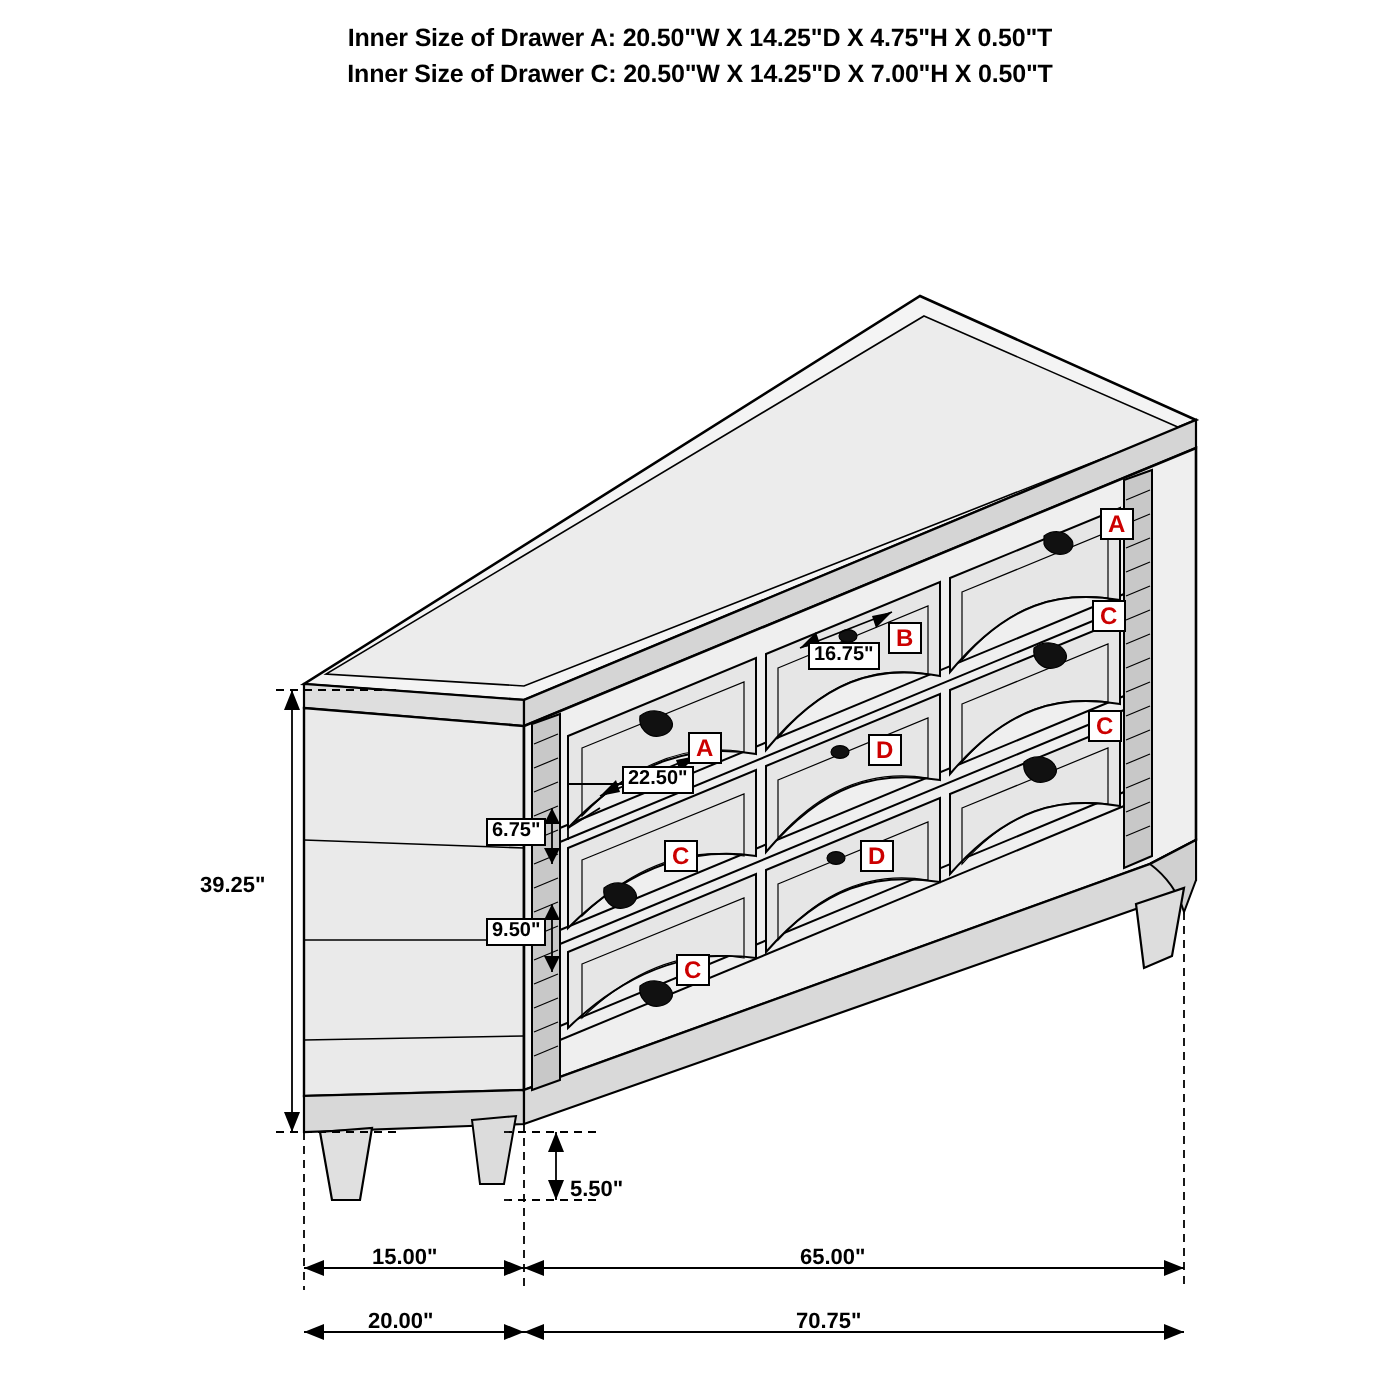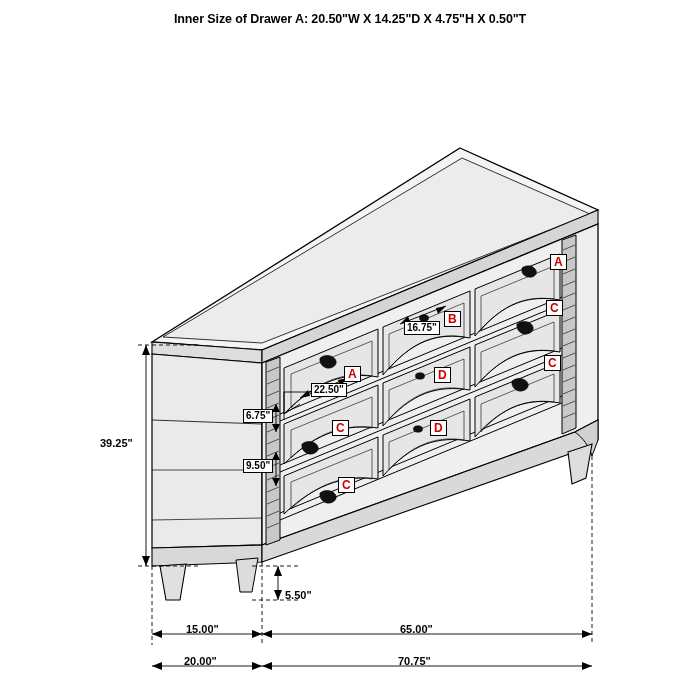--- a/index.html
+++ b/index.html
@@ -70,20 +70,21 @@
     font-size: 12px;
   }
 </style>
 </head>
 <body>
 
 <div id="stage">
 
   <div class="spec-list">
     <div class="spec-line">Inner Size of Drawer A: 20.50"W X 14.25"D X 4.75"H X 0.50"T</div>
+    <div class="spec-line">Inner Size of Drawer C: 20.50"W X 14.25"D X 7.00"H X 0.50"T</div>
   </div>
 
   <svg class="draw" viewBox="0 0 700 700">
 
     <g>
       <polygon points="460,148 598,210 262,350 152,342" fill="#f4f4f4" stroke="#000" stroke-width="1.3"></polygon>
       <polygon points="462,158 590,214 262,343 163,337" fill="#ececec" stroke="#000" stroke-width="0.8"></polygon>
 
       <polygon points="152,342 262,350 262,363 152,354" fill="#dedede" stroke="#000" stroke-width="1.1"></polygon>
       <polygon points="262,350 598,210 598,224 262,363" fill="#d5d5d5" stroke="#000" stroke-width="1.1"></polygon>

